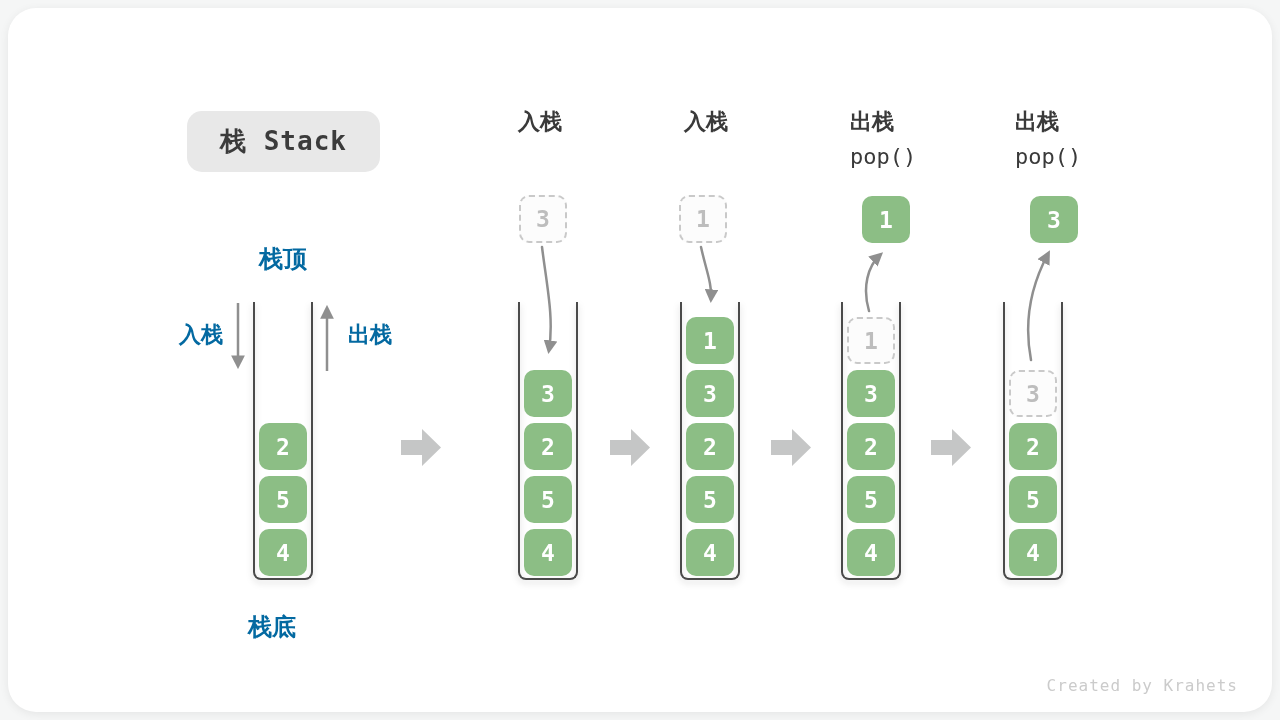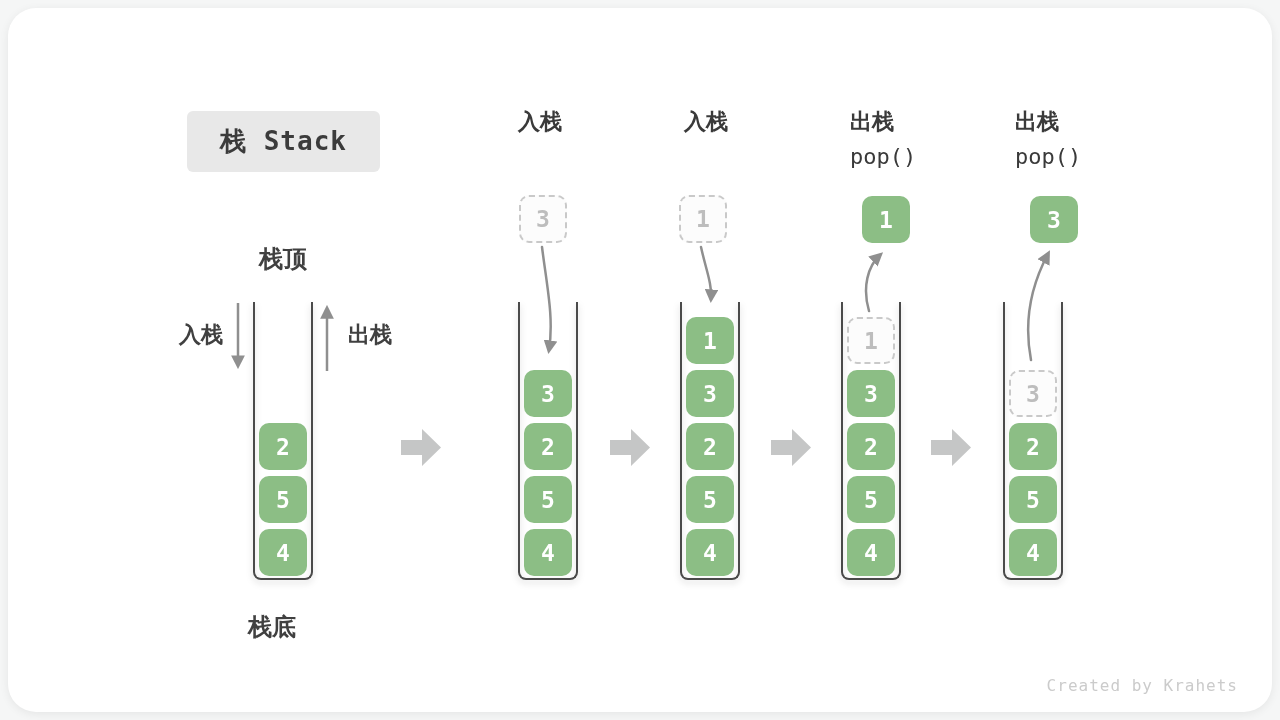--- a/index.html
+++ b/index.html
@@ -2,40 +2,40 @@
 <html><head>
 <meta charset="utf-8">
 <style>
   html,body{margin:0;padding:0;}
   body{width:1280px;height:720px;background:#f5f6f6;font-family:"Liberation Sans",sans-serif;overflow:hidden;}
   #canvas{position:relative;width:1280px;height:720px;}
   .card{position:absolute;left:8px;top:8px;width:1264px;height:704px;background:#ffffff;
         border-radius:28px;box-shadow:0 2px 10px rgba(0,0,0,0.07);}
   
   .title-badge{position:absolute;left:187px;top:111px;width:193px;height:61px;background:#e8e8e8;
-        border-radius:6px;display:flex;align-items:center;justify-content:center;
+        border-radius:15px;display:flex;align-items:center;justify-content:center;
         font-family:"DejaVu Sans Mono",monospace;font-weight:bold;font-size:26px;color:#3b3b3b;letter-spacing:1px;}
   
   .op-col{position:absolute;top:108px;width:160px;}
   .op-name{font-size:22px;font-weight:bold;color:#3a3a3a;line-height:28px;}
   .op-code{margin-top:7px;font-family:"DejaVu Sans Mono",monospace;font-size:22px;color:#3a3a3a;line-height:28px;}
   .op-code .arg{color:#5fa052;font-weight:bold;}
   
   .well{position:absolute;top:302px;width:60px;height:278px;box-sizing:border-box;
         border-left:2px solid #4a4a4a;border-right:2px solid #4a4a4a;border-bottom:2px solid #4a4a4a;
         border-radius:0 0 8px 8px;filter:drop-shadow(0 3px 3px rgba(0,0,0,0.18));background:transparent;}
   
   .cell{position:absolute;width:48px;height:47px;border-radius:10px;background:#8cbe85;
         display:flex;align-items:center;justify-content:center;color:#ffffff;
         font-family:"DejaVu Sans Mono",monospace;font-weight:bold;font-size:23px;}
   .ghost{position:absolute;width:48px;height:47px;box-sizing:border-box;border:2px dashed #c9c9c9;
         border-radius:10px;background:#fcfcfc;display:flex;align-items:center;justify-content:center;
         color:#bdbdbd;font-family:"DejaVu Sans Mono",monospace;font-weight:bold;font-size:23px;}
   
-  .cjk{position:absolute;font-weight:bold;color:#404040;text-align:center;}
+  .cjk{position:absolute;font-weight:bold;color:#0369a1;text-align:center;}
   .lbl-top,.lbl-bottom{font-size:24px;width:80px;}
   .lbl-side{font-size:22px;width:56px;}
   
   #overlay{position:absolute;left:0;top:0;pointer-events:none;}
   
   .watermark{position:absolute;top:676px;right:42px;font-family:"DejaVu Sans Mono",monospace;
         font-size:16px;color:#cbcbcb;letter-spacing:1px;margin-left:27px;}
 </style>
 </head>
 <body>

